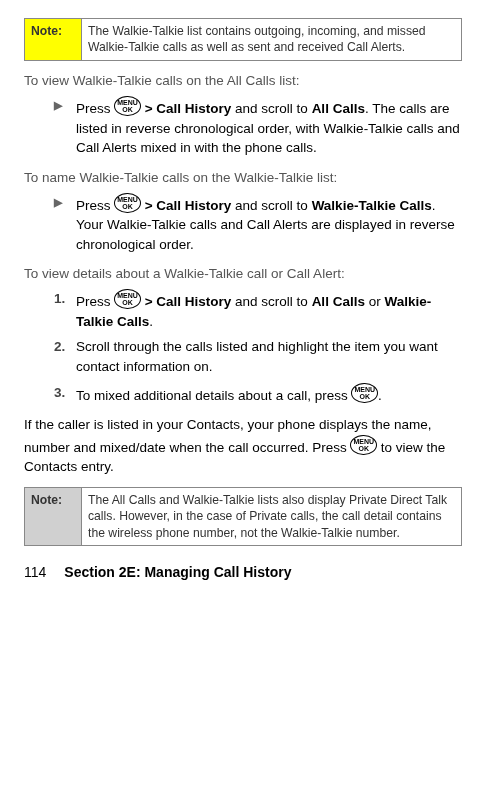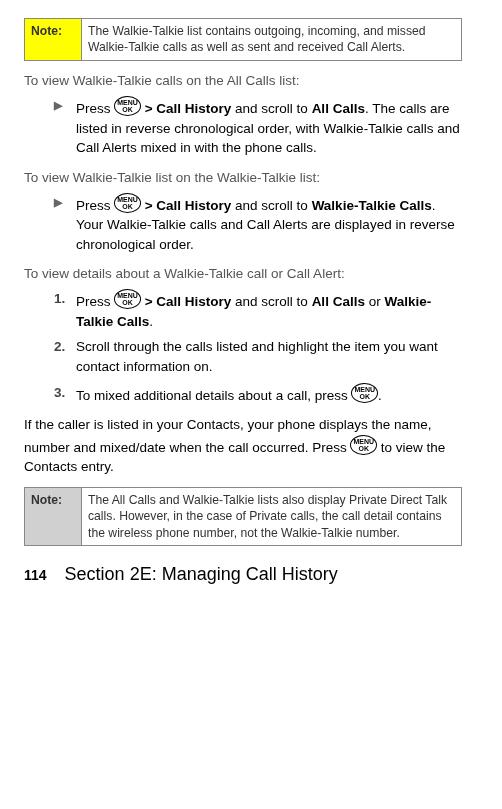--- a/index.html
+++ b/index.html
@@ -87,25 +87,25 @@
   }
   .footer {
     display: flex;
     align-items: baseline;
     gap: 18px;
     margin-top: 18px;
     padding-left: 0;
   }
   .footer .pagenum {
     font-size: 14px;
-    font-weight: bold;
+    font-weight: normal;
   }
   .footer .sect {
-    font-size: 18px;
-    font-weight: normal;
+    font-size: 14px;
+    font-weight: bold;
   }
   .caret { font-family: Arial; }
 </style>
 </head>
 <body>
 
 <div class="page">
 
   <table class="note">
     <tbody>
@@ -121,21 +121,21 @@
   <ul class="steps">
     <li>
       <span class="marker tri">▶</span>
       <span>
         <span>Press </span><span class="okbtn">MENU<br>OK</span>
         <span class="bold"><span class="caret"> &gt; </span><span>Call History</span></span><span> and scroll to </span><span class="bold">All Calls</span><span>. The calls are listed in reverse chronological order, with Walkie-Talkie calls and Call Alerts mixed in with the phone calls.</span>
       </span>
     </li>
   </ul>
 
-  <div class="heading">To view Walkie-Talkie list on the Walkie-Talkie list:</div>
+  <div class="heading">To name Walkie-Talkie calls on the Walkie-Talkie list:</div>
 
   <ul class="steps">
     <li>
       <span class="marker tri">▶</span>
       <span>
         <span>Press </span><span class="okbtn">MENU<br>OK</span>
         <span class="bold"><span class="caret"> &gt; </span><span>Call History</span></span><span> and scroll to </span><span class="bold">Walkie-Talkie Calls</span><span>. Your Walkie-Talkie calls and Call Alerts are displayed in reverse chronological order.</span>
       </span>
     </li>
   </ul>

